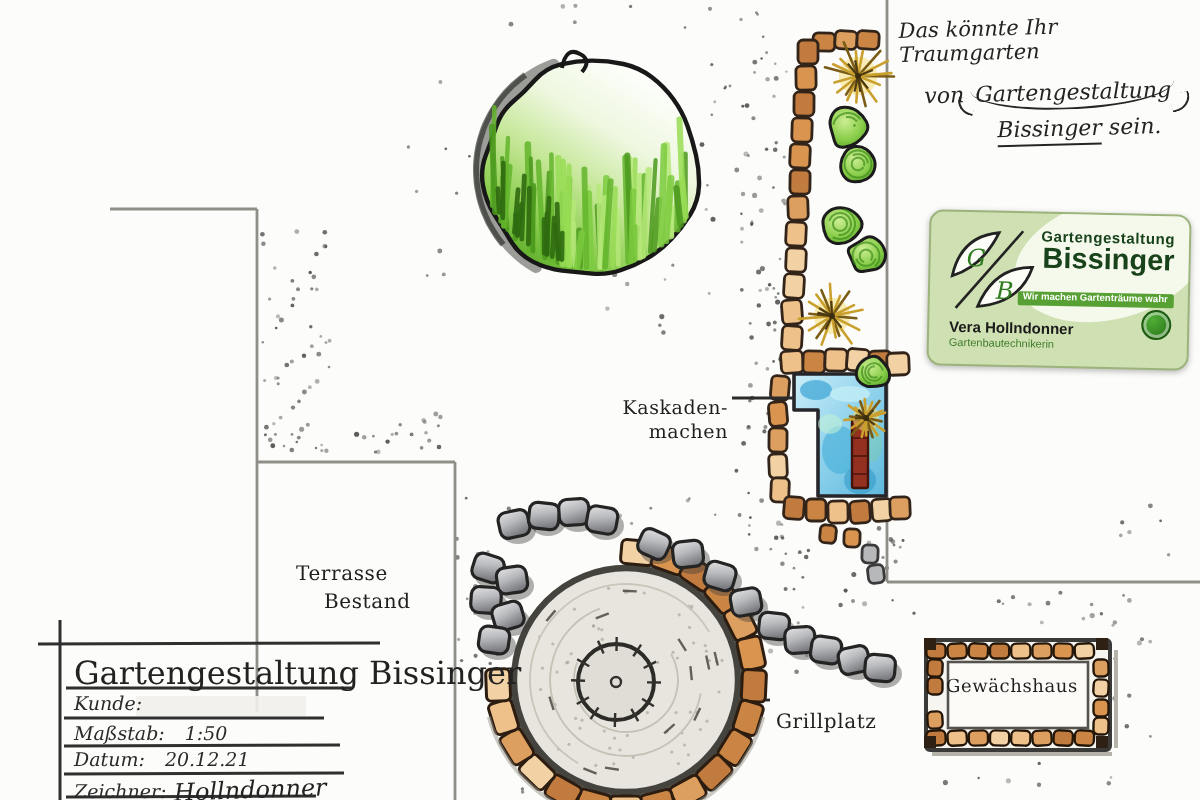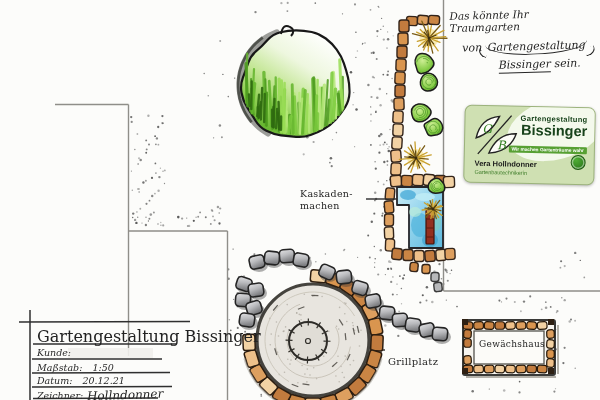--- a/index.html
+++ b/index.html
@@ -837,26 +837,30 @@
         <line x1="19" y1="322" x2="190" y2="321.5" stroke="#2f2f2f" stroke-width="1.5"></line>
         <line x1="33" y1="344" x2="176" y2="344" stroke="#2f2f2f" stroke-width="1.5"></line>
         <line x1="32" y1="359" x2="162" y2="359" stroke="#2f2f2f" stroke-width="1.5"></line>
         <line x1="32" y1="373" x2="170" y2="372.5" stroke="#2f2f2f" stroke-width="1.5"></line>
         <line x1="32" y1="387" x2="172" y2="386.5" stroke="#2f2f2f" stroke-width="1.5"></line>
         <line x1="33" y1="398.5" x2="158" y2="398" stroke="#2f2f2f" stroke-width="1.5"></line>
         <rect x="68" y="348" width="85" height="10" fill="#f1f0ec" opacity="0.9"></rect>
       </g>
     </svg>
 
-  <div class="lbl plan-lbl" style="left:300px;top:188px;width:64px;font-size:9.5px;line-height:11.5px;">
+  <div class="lbl plan-lbl" style="left:300px;top:199px;width:64px;text-align:right;font-size:9.5px;line-height:11.5px;">
     <div>Kaskaden-</div>
     <div>machen</div>
   </div>
+  <div class="lbl plan-lbl" style="left:148px;top:282px;">
+    <div>Terrasse</div>
+    <div style="margin-left:14px;margin-top:3px;">Bestand</div>
+  </div>
   <div class="lbl plan-lbl" style="left:388px;top:344px;margin-top:12px;">Grillplatz</div>
-  <div class="lbl plan-lbl" style="left:473px;top:339px;width:72px;text-align:right;font-size:9px;">Gewächshaus</div>
+  <div class="lbl plan-lbl" style="left:473px;top:339px;width:72px;text-align:left;font-size:9px;">Gewächshaus</div>
 
   <div class="hw-block hw">
     <div class="hw-l1">Das könnte Ihr Traumgarten</div>
     <div class="hw-l2">
       <span>von</span>
       <span class="swoosh">Gartengestaltung</span>
     </div>
     <div class="hw-l3">
       <span class="uline">Bissinger</span>
       <span>sein.</span>

